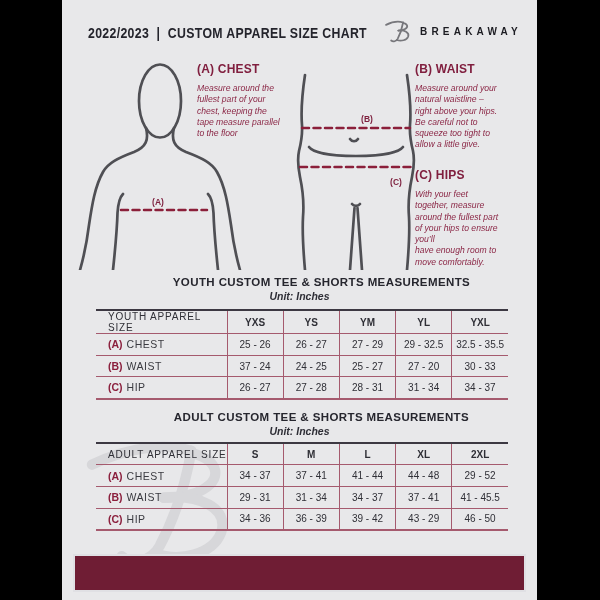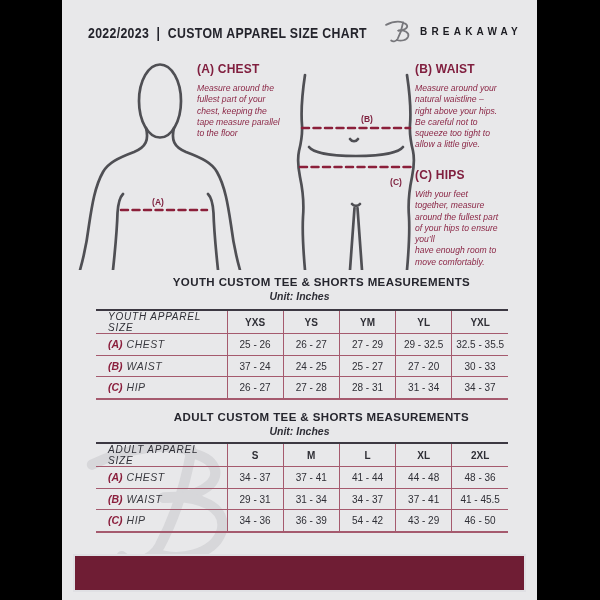--- a/index.html
+++ b/index.html
@@ -42,21 +42,21 @@
   .ad-title { top:411px; } .ad-unit { top:425px; }
 
   
   table.size { position:absolute; left:34px; width:412px; border-collapse:collapse; table-layout:fixed;
     border-top:2px solid #3c3842; border-bottom:2px solid #a55a6e; z-index:1; background:transparent; }
   .yt-table { top:309px; } .ad-table { top:442px; }
   table.size tr { height:21.7px; }
   table.size td { border-top:1.6px solid #a55a6e; border-left:1.6px solid #a55a6e;
     vertical-align:middle; text-align:center; font-size:10px; color:#2f2f36; }
   table.size tr:first-child td { border-top:none; }
-  table.size td:first-child { border-left:none; text-align:left; padding-left:12px;font-style:italic; }
+  table.size td:first-child { border-left:none; text-align:left; padding-left:12px; }
   td.col-size-label { font-size:9.5px; letter-spacing:.8px; color:#3a3a42; }
   td.size-head { font-weight:bold; font-size:10.5px; color:#1f1f26; }
   .measure-prefix { color:#8b1f3d; font-weight:bold; font-size:10.5px; margin-right:4px; }
   .measure-label { font-size:10.5px; color:#3a3a40; letter-spacing:.5px; }
 
   
   .footer-bar { position:absolute; left:11px; top:554px; width:453px; height:38px;
     background:#6f1d34; border:2px solid #e0e0e4; z-index:2; }
 </style>
 </head>
@@ -203,35 +203,35 @@
         <td class="size-head">L</td>
         <td class="size-head">XL</td>
         <td class="size-head">2XL</td>
       </tr>
       <tr>
         <td><span class="measure-prefix">(A)</span><span class="measure-label">CHEST</span></td>
         <td>34 - 37</td>
         <td>37 - 41</td>
         <td>41 - 44</td>
         <td>44 - 48</td>
-        <td>48 - 36</td>
+        <td>29 - 52</td>
       </tr>
       <tr>
         <td><span class="measure-prefix">(B)</span><span class="measure-label">WAIST</span></td>
         <td>29 - 31</td>
         <td>31 - 34</td>
         <td>34 - 37</td>
         <td>37 - 41</td>
         <td>41 - 45.5</td>
       </tr>
       <tr>
         <td><span class="measure-prefix">(C)</span><span class="measure-label">HIP</span></td>
         <td>34 - 36</td>
         <td>36 - 39</td>
-        <td>54 - 42</td>
+        <td>39 - 42</td>
         <td>43 - 29</td>
         <td>46 - 50</td>
       </tr>
     </tbody>
       </table>
 
     <div class="footer-bar"></div>
   </div>
 </div>
 

